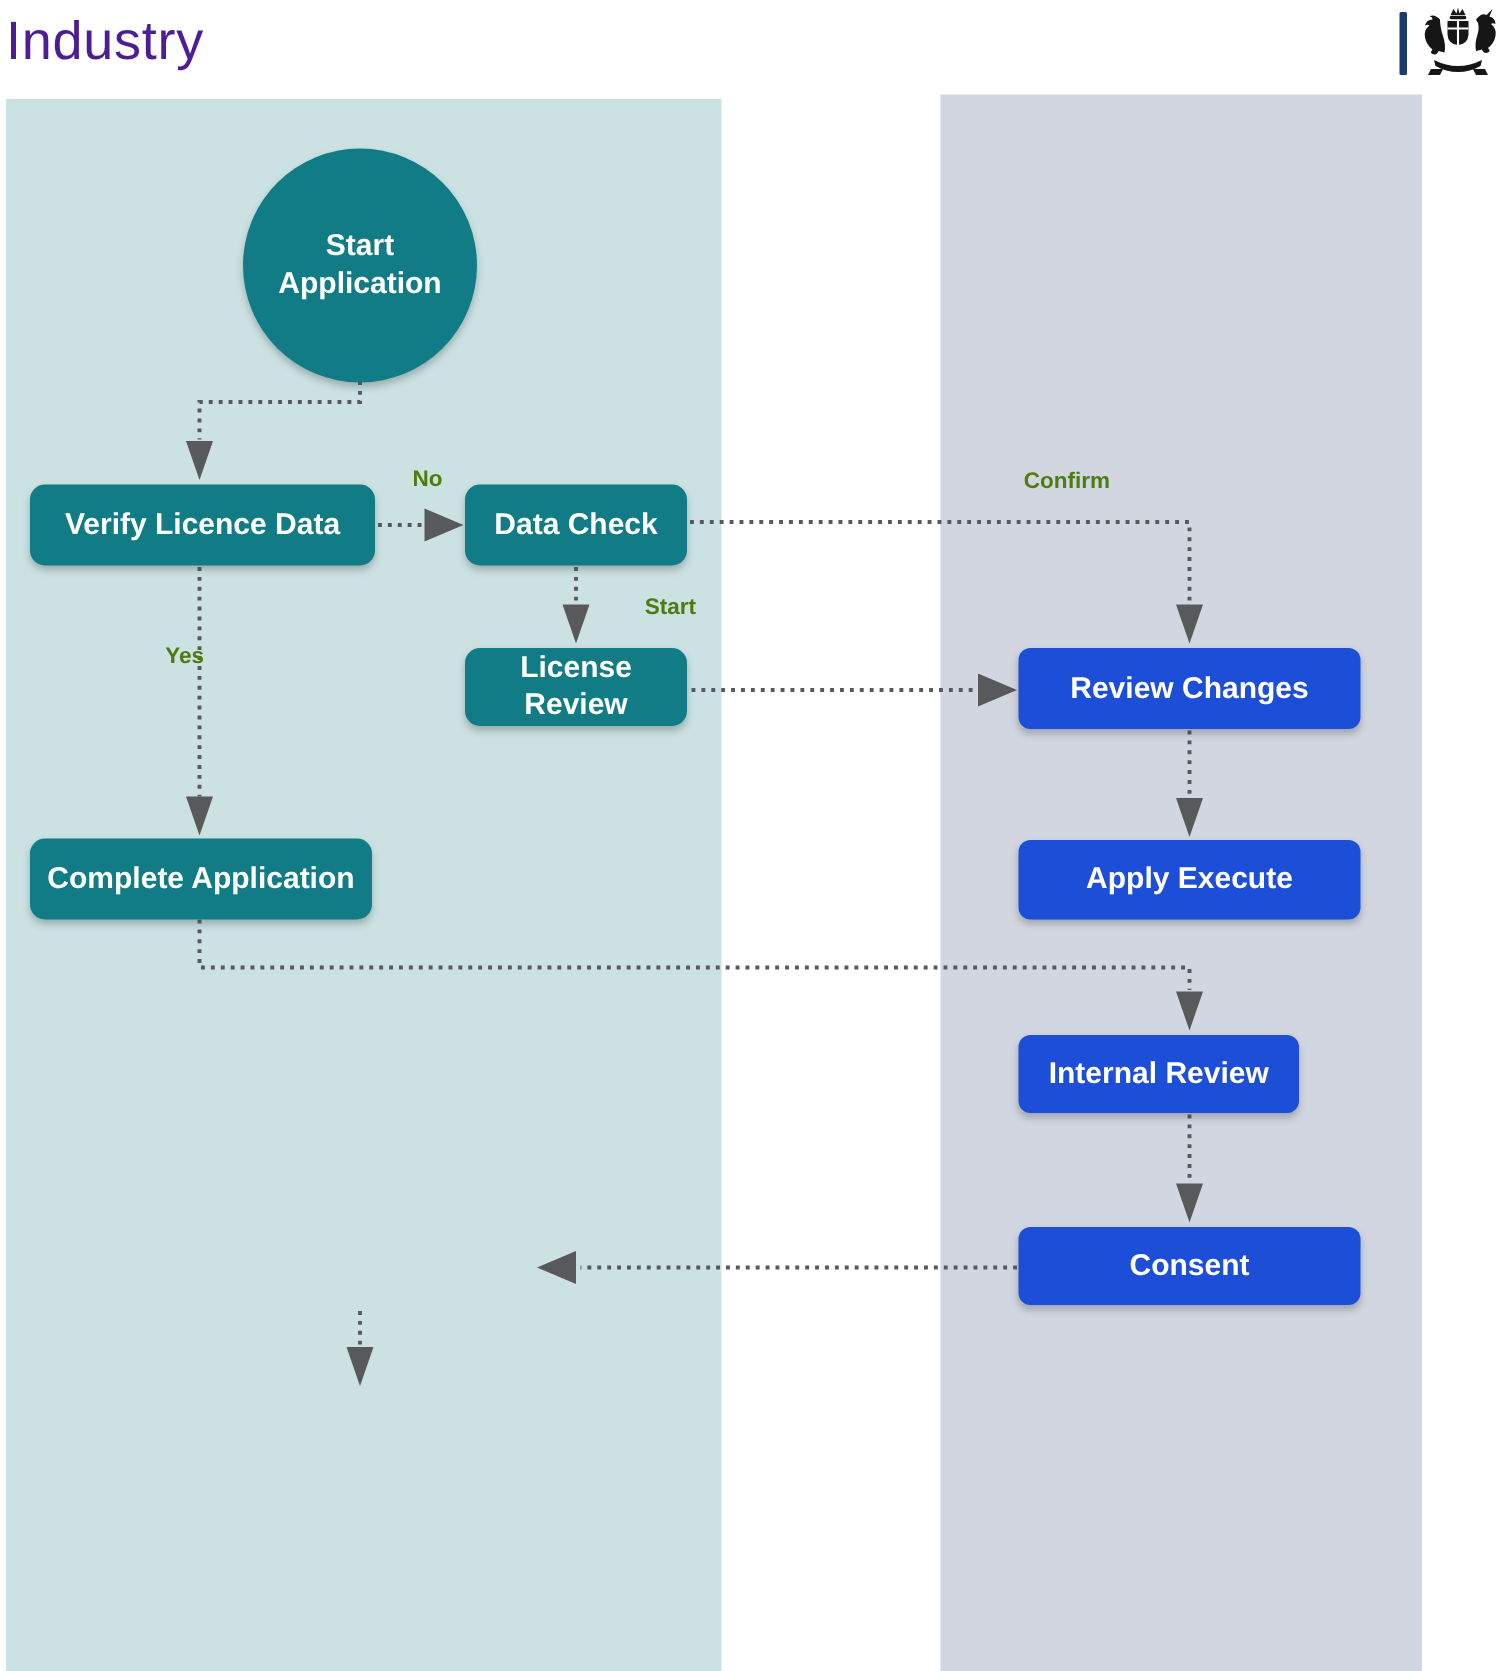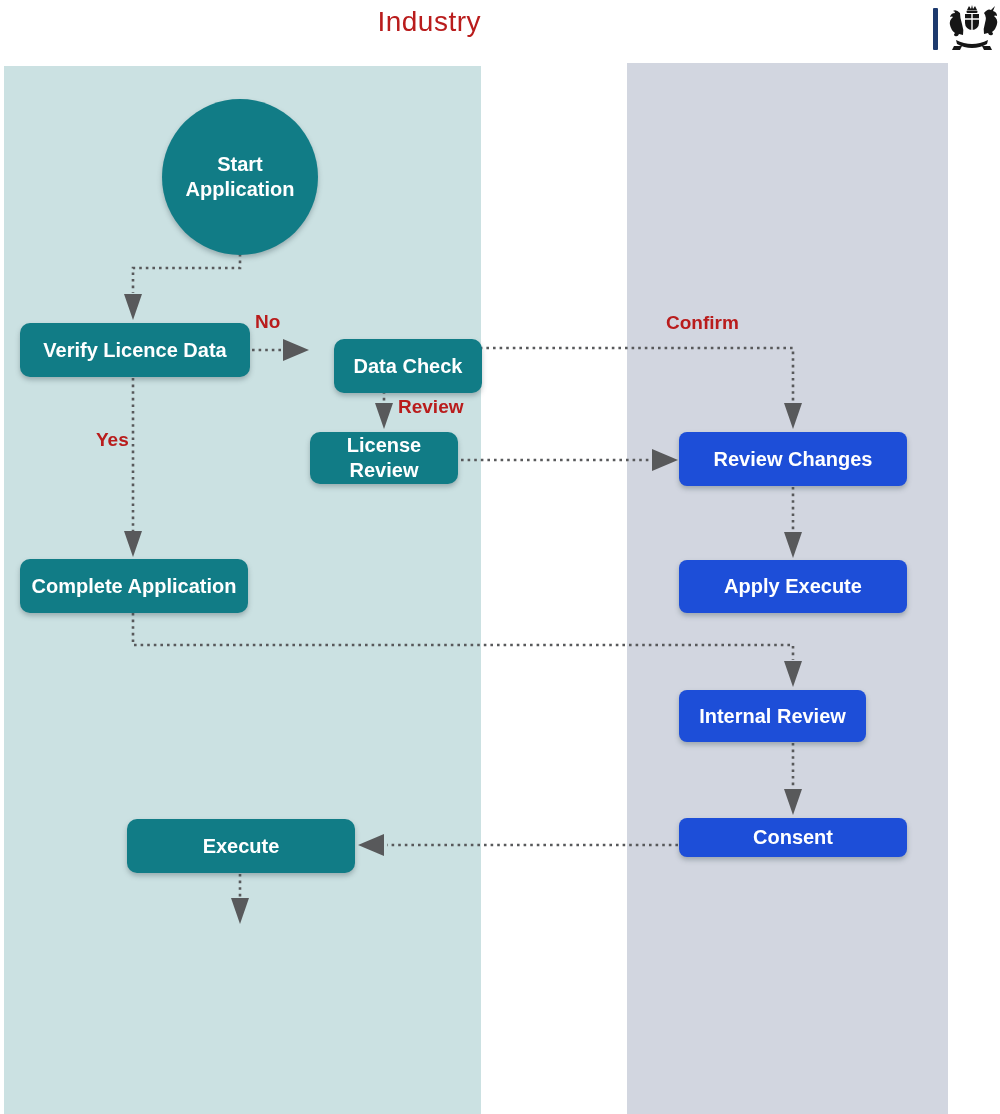--- a/index.html
+++ b/index.html
@@ -6,22 +6,22 @@
   .canvas{
     position:relative;width:1000px;height:1114px;overflow:hidden;background:#ffffff;
     font-family:"Liberation Sans","DejaVu Sans",sans-serif;
   }
   
   .lane{position:absolute;top:66px;bottom:0;}
   .lane-industry{left:4px;width:477px;background:#cbe1e2;}
   .lane-authority{left:627px;width:321px;background:#d2d6e0;top:63px;}
   
   .industry-title{
-    position:absolute;left:4px;top:6px;width:477px;text-align:right;
-    font-size:28px;font-weight:300;color:#b91c1c;letter-spacing:0.5px;
+    position:absolute;left:4px;top:6px;width:477px;text-align:left;
+    font-size:36px;font-weight:300;color:#4c1d95;letter-spacing:0.5px;
   }
   .logo{position:absolute;top:4px;right:2px;display:flex;align-items:center;gap:8px;}
   .logo-bar{width:5px;height:42px;background:#1d3a6e;border-radius:1px;}
   .logo-crest{width:52px;height:50px;}
   .logo-text{font-size:27px;color:#121212;letter-spacing:-0.4px;white-space:nowrap;}
   
   .edges{position:absolute;left:0;top:0;width:1000px;height:1114px;pointer-events:none;}
   .edges path{fill:none;stroke:#58595b;stroke-width:2.6;stroke-dasharray:2.6 4;}
   .edges polygon{fill:#58595b;}
   
@@ -30,32 +30,32 @@
     color:#ffffff;font-weight:700;font-size:20px;text-align:center;line-height:1.25;
     box-shadow:0 3px 5px rgba(60,80,85,0.35);
   }
   .node-industry{background:#117c86;border-radius:10px;}
   .node-authority{background:#1d4ed8;border-radius:8px;}
   .node-circle{background:#117c86;border-radius:50%;padding:0 14px;box-sizing:border-box;}
   .nowrap{white-space:nowrap;}
   
   .n-start{left:162px;top:99px;width:156px;height:156px;}
   .n-verify{left:20px;top:323px;width:230px;height:54px;}
-  .n-datacheck{left:310px;top:339px;width:148px;height:54px;margin-left:24px;}
+  .n-datacheck{left:310px;top:323px;width:148px;height:54px;}
   .n-licreview{left:310px;top:432px;width:148px;height:52px;padding:0 24px;box-sizing:border-box;}
   .n-completeapp{left:20px;top:559px;width:228px;height:54px;}
   .n-execute{left:127px;top:819px;width:228px;height:54px;}
   .n-complete{left:162px;top:927px;width:156px;height:156px;}
   .n-reviewchanges{left:679px;top:432px;width:228px;height:54px;}
   .n-applychanges{left:679px;top:560px;width:228px;height:53px;}
   .n-internalreview{left:679px;top:690px;width:187px;height:52px;}
-  .n-consent{left:679px;top:818px;width:228px;height:39px;}
+  .n-consent{left:679px;top:818px;width:228px;height:52px;}
   
   .edge-label{
-    position:absolute;font-weight:700;font-size:19px;color:#b91c1c;text-align:left;
+    position:absolute;font-weight:700;font-size:15px;color:#4d7c0f;text-align:right;
   }
   .l-no{left:255px;top:311px;width:40px;}
   .l-amend{left:398px;top:396px;width:66px;}
   .l-confirm{left:666px;top:312px;width:74px;}
   .l-yes{left:96px;top:429px;width:40px;}
 </style>
 </head>
 <body>
 
 <div class="canvas">
@@ -119,25 +119,24 @@
 
     <path d="M240 874 V898"></path>
     <polygon points="240,924 231,898 249,898"></polygon>
   </svg>
 
   <div class="node node-circle n-start">Start Application</div>
   <div class="node node-industry n-verify nowrap">Verify Licence Data</div>
   <div class="node node-industry n-datacheck nowrap">Data Check</div>
   <div class="node node-industry n-completeapp nowrap">Complete Application</div>
   <div class="node node-industry n-licreview">License Review</div>
-  <div class="node node-industry n-execute nowrap">Execute</div>
 
   <div class="node node-authority n-reviewchanges nowrap">Review Changes</div>
   <div class="node node-authority n-applychanges nowrap">Apply Execute</div>
   <div class="node node-authority n-internalreview nowrap">Internal Review</div>
   <div class="node node-authority n-consent nowrap">Consent</div>
 
   <div class="edge-label l-no">No</div>
-  <div class="edge-label l-amend">Review</div>
+  <div class="edge-label l-amend">Start</div>
   <div class="edge-label l-confirm">Confirm</div>
   <div class="edge-label l-yes">Yes</div>
 
 </div>
 
 </body></html>

